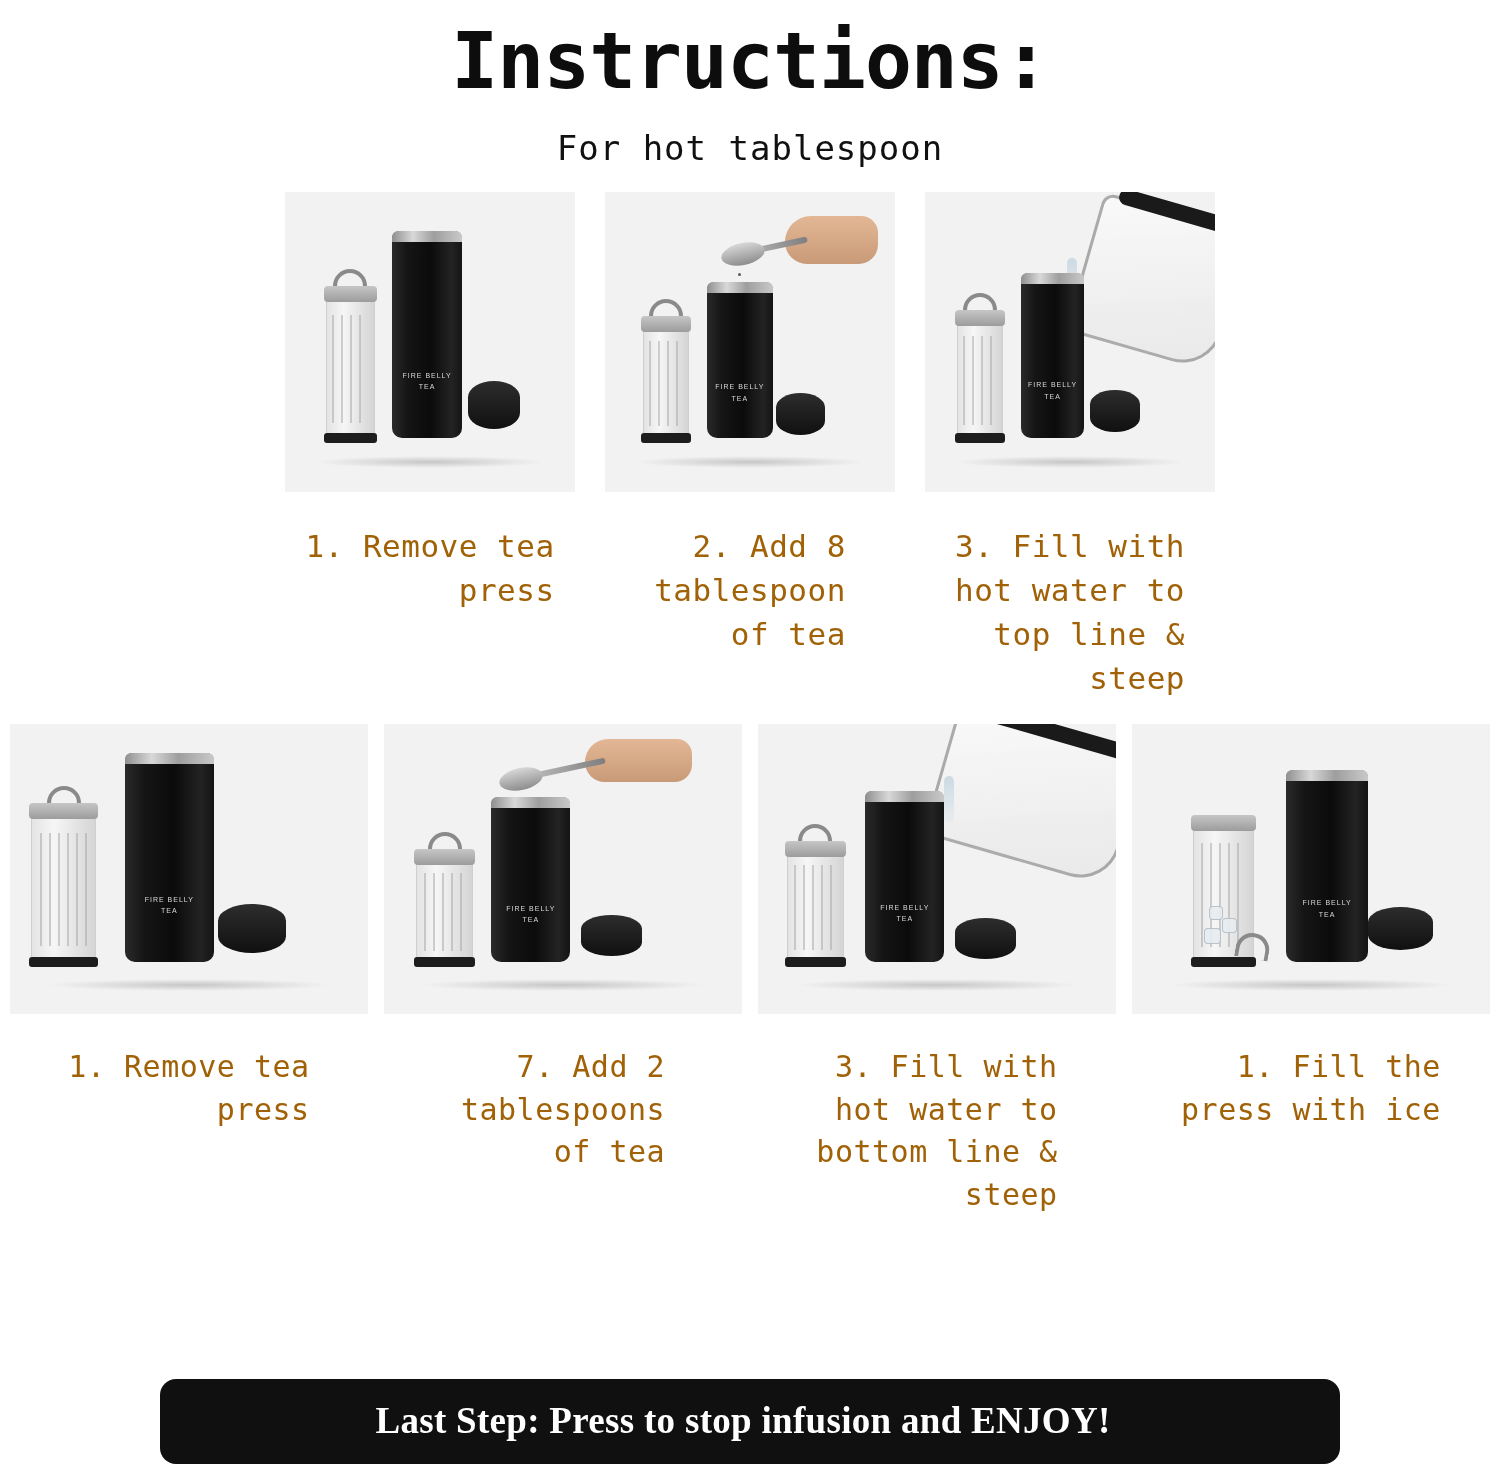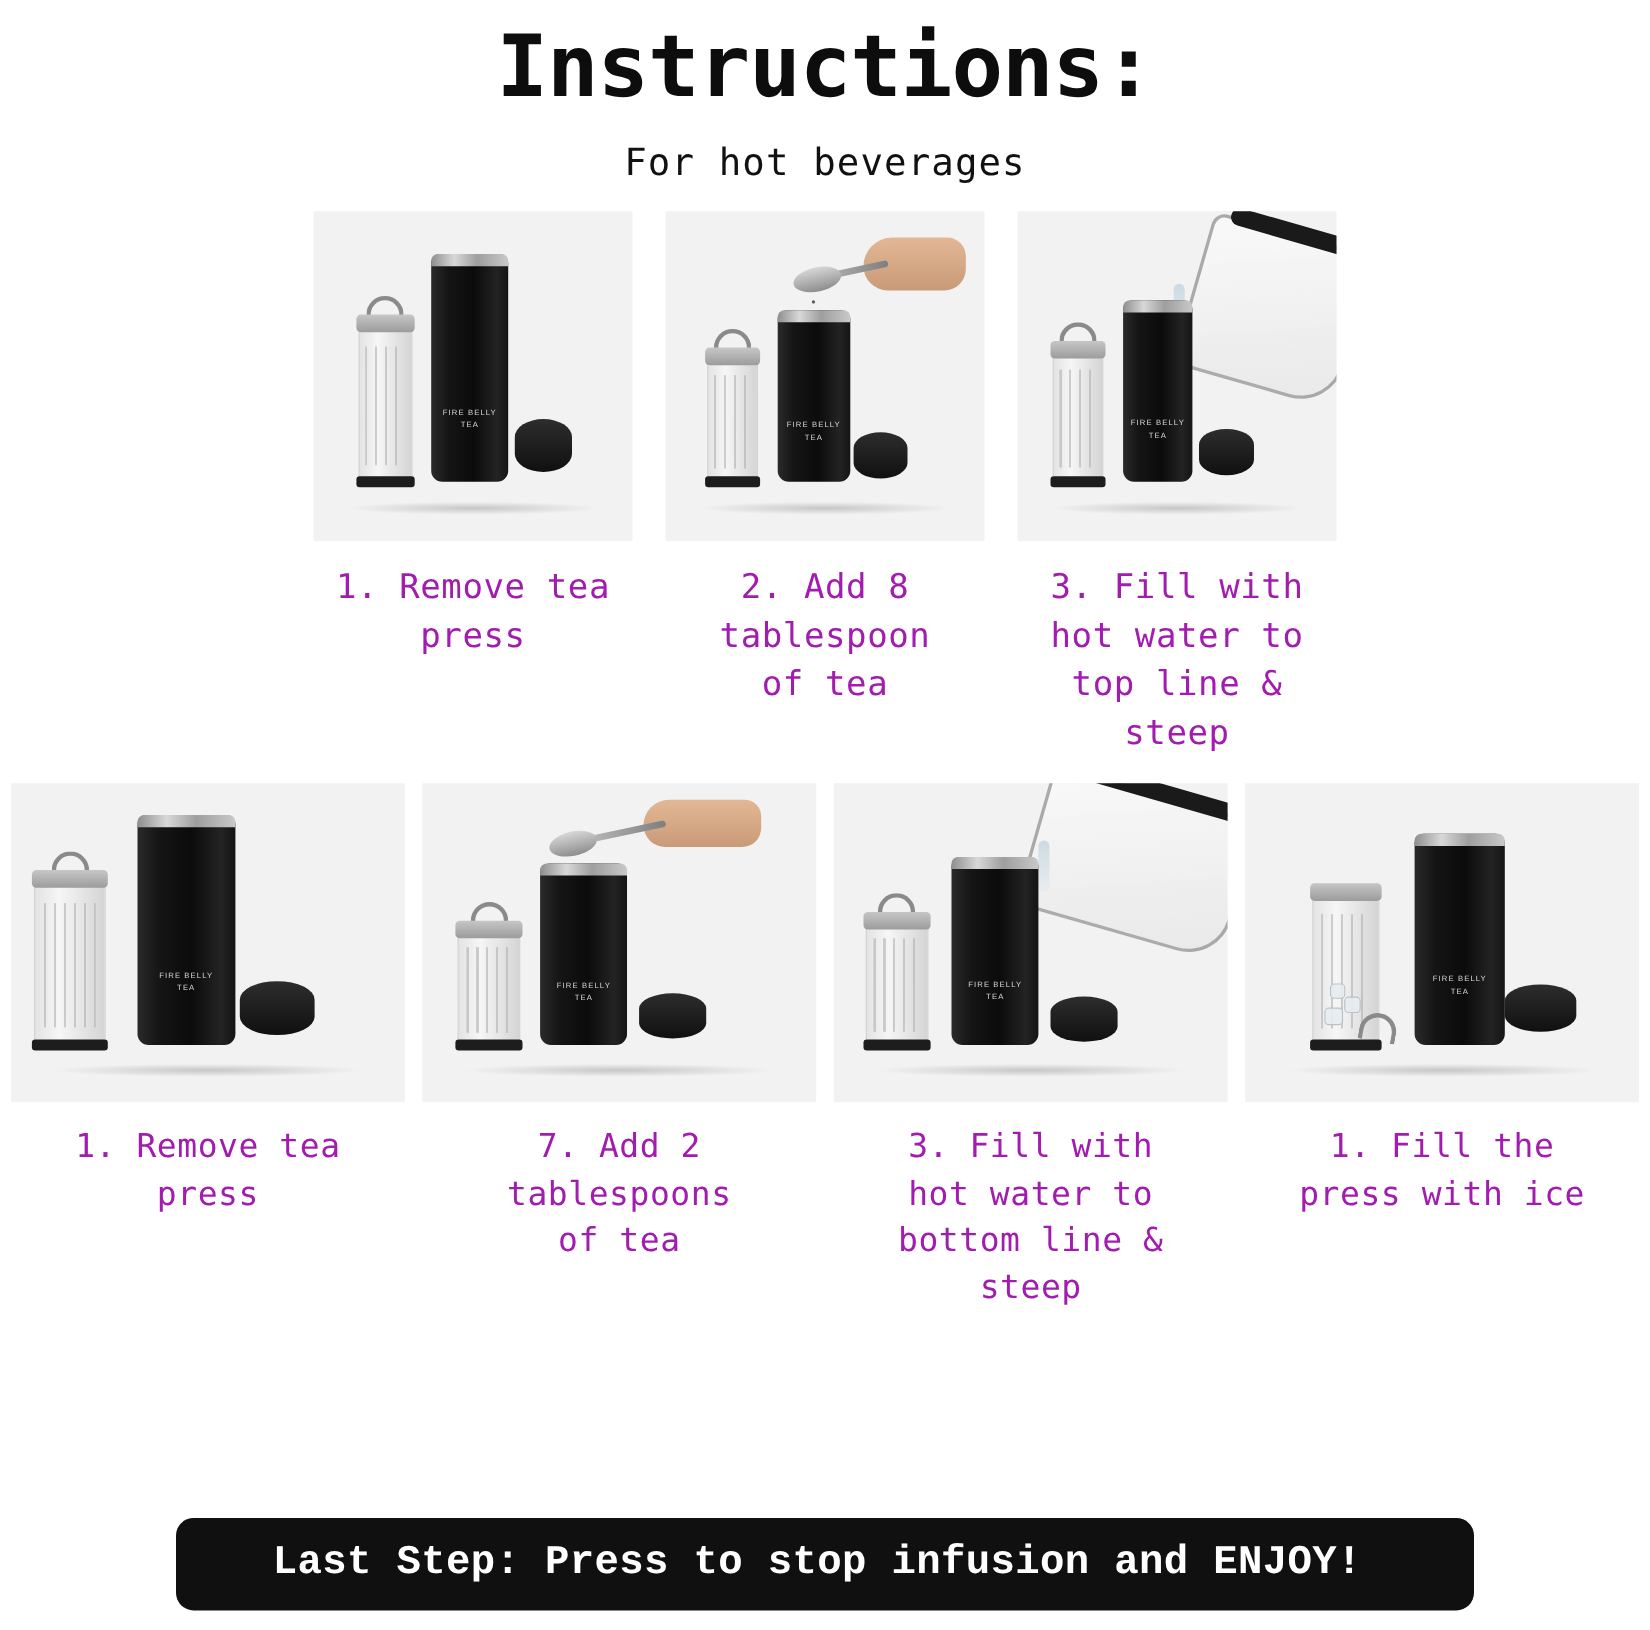--- a/index.html
+++ b/index.html
@@ -69,41 +69,41 @@
     width: 100%;
     background: #f2f2f2;
     position: relative;
     overflow: hidden;
     border: 0;
   }
   .steps.hot .photo { height: 300px; }
   .steps.cold .photo { height: 290px; }
 
   .caption {
-    margin-top: 20px;
+    margin-top: 32px;
     font-size: 31px;
     line-height: 1.42;
-    text-align: center;
+    text-align: right;
     letter-spacing: 0.5px;
-    color: #a21caf;
+    color: #a16207;
     white-space: pre-line;
   }
   .steps.cold .caption { font-size: 30px; }
 
   
   .banner {
     position: absolute;
     left: 160px;
     right: 160px;
     bottom: 28px;
     background: #101010;
     color: #ffffff;
     border-radius: 16px;
     text-align: center;
-    font-family: Liberation Mono, monospace;
+    font-family: Liberation Serif, serif;
     font-weight: bold;
     font-size: 37px;
     letter-spacing: 0.3px;
     padding: 20px 24px 22px 10px;
   }
 
   
   .scene { position: absolute; inset: 0; }
 
   
@@ -248,21 +248,21 @@
     border-radius: 4px;
   }
 </style>
 </head>
 <body>
 
 <div class="page">
 
   <h1 class="title">Instructions:</h1>
 
-  <div class="subtitle">For hot beverages</div>
+  <div class="subtitle">For hot tablespoon</div>
 
   <div class="steps hot">
 
     <div class="step">
       <div class="photo">
         <div class="scene">
           <div class="shadow"></div>
           <div class="press" style="left:14%; top:34%; width:17%; height:48%;">
             <div class="handle"></div>
               <div class="cap"></div>

